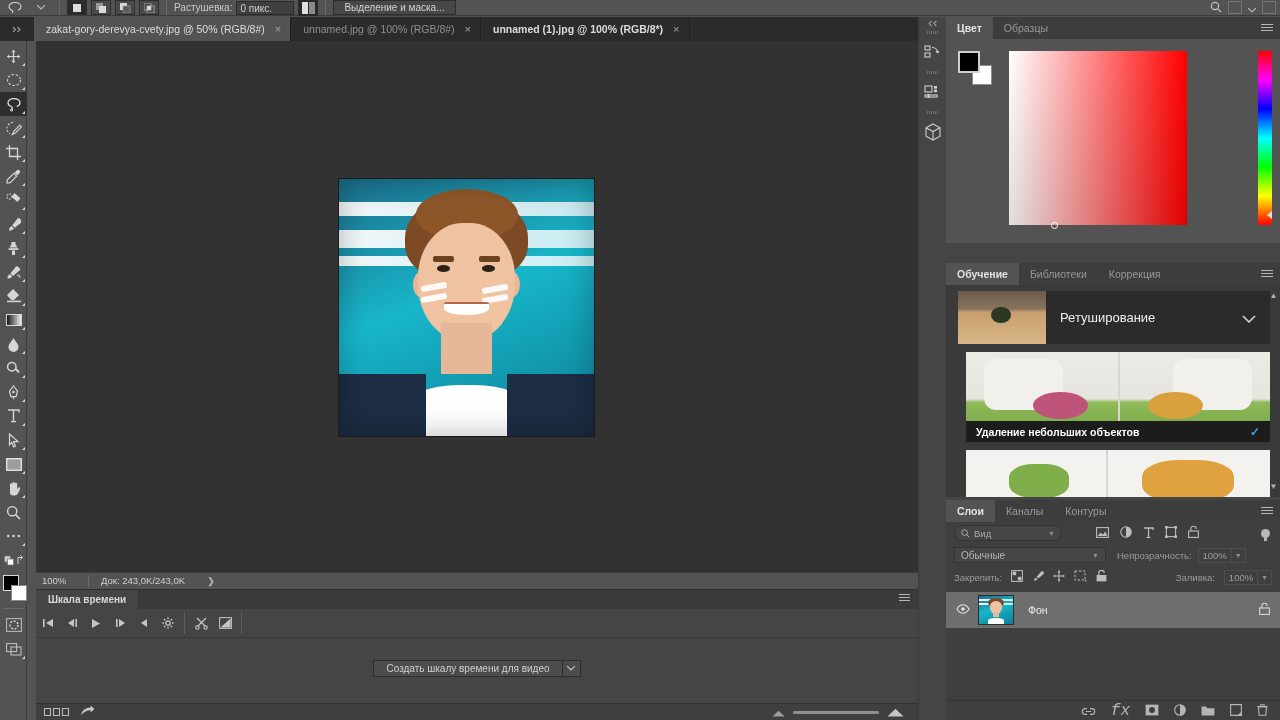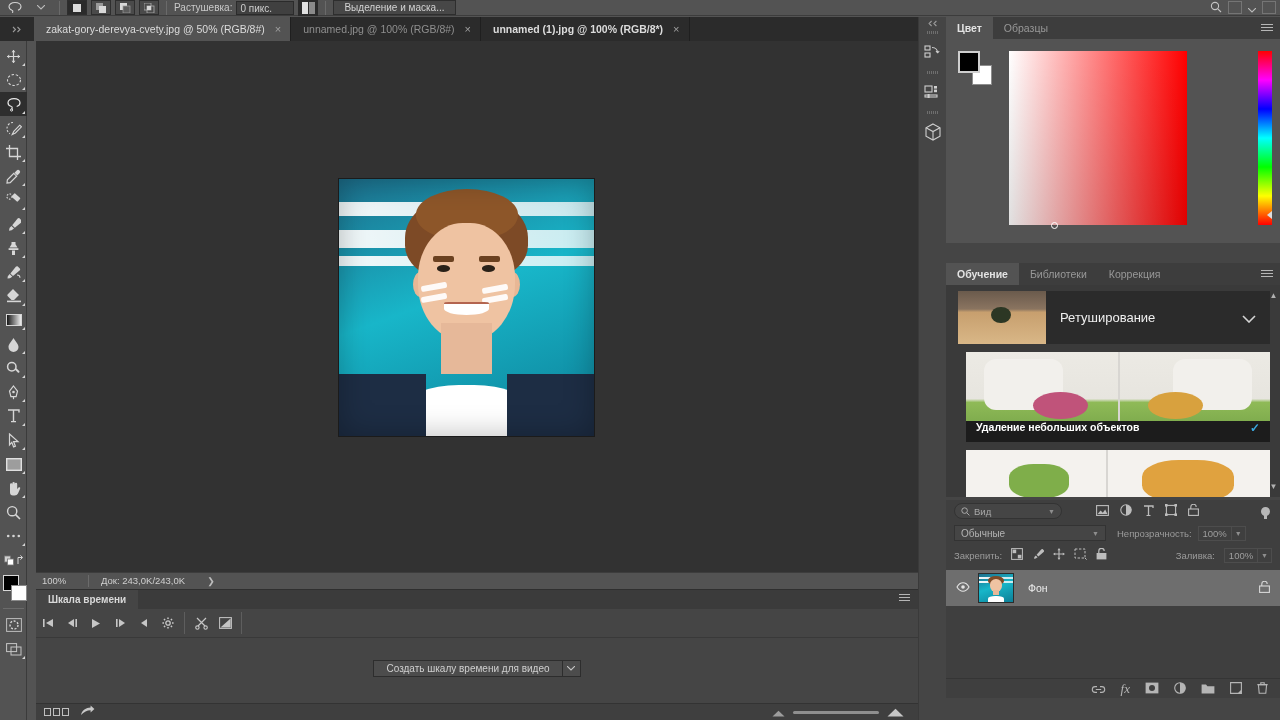--- a/index.html
+++ b/index.html
@@ -106,21 +106,21 @@
     border-top:4px solid transparent;border-bottom:4px solid transparent;border-right:5px solid #ddd;}
 
   
   .learnbody{background:#3a3a3a;height:212px;position:relative;overflow:hidden;}
   .lcard{position:relative;margin:6px 10px 0 12px;height:53px;background:#2b2b2b;display:flex;align-items:center;}
   .lthumb{width:88px;height:53px;overflow:hidden;flex:none;}
   .ltitle{color:#efefef;font-size:13px;padding-left:14px;flex:1;}
   .lchev{padding-right:14px;color:#cfcfcf;}
   .lbig{margin:8px 10px 0 20px;height:90px;background:#7aa05a;position:relative;overflow:hidden;}
   .lcaption{position:absolute;left:0;bottom:0;width:100%;height:21px;background:#1c1c1c;
-    display:flex;justify-content:space-between;padding:0 10px;}
+    display:flex;align-items:center;justify-content:space-between;padding:0 10px;}
   .lcaption span{color:#fff;font-size:10.5px;font-weight:bold;}
   .lcaption .ck{color:#3aa9e0;font-size:12px;font-weight:bold;}
   .lbig2{margin:8px 10px 0 20px;height:60px;background:#eee;overflow:hidden;}
   .lscroll{position:absolute;right:2px;top:6px;width:9px;bottom:6px;}
   .lscroll .up,.lscroll .dn{color:#b1b1b1;font-size:8px;text-align:center;}
 
   
   .layersbody{background:#3f3f3f;position:relative;height:auto;}
   .lrow1{height:22px;display:flex;align-items:center;padding:0 8px;gap:6px;}
   .lfilter{flex:1;max-width:108px;height:16px;background:#454545;border:1px solid #333;border-radius:8px;
@@ -695,20 +695,30 @@
           </div>
         </div>
         <div class="lscroll">
           <div class="up">▲</div>
           <div class="dn" style="position:absolute;bottom:0;width:100%">▼</div>
         </div>
       </div>
     </div>
 
     <div class="pgroup" style="margin-top:3px">
+      <div class="ptabs">
+        <div class="ptab active">Слои</div>
+        <div class="ptab">Каналы</div>
+        <div class="ptab">Контуры</div>
+        <div class="pmenu">
+            <i></i>
+            <i></i>
+            <i></i>
+          </div>
+      </div>
       <div class="layersbody" style="height:198px;position:relative">
         <div class="lrow1">
           <div class="lfilter">
             <svg width="9" height="9" viewBox="0 0 9 9">
                 <circle cx="3.6" cy="3.6" r="2.8" fill="none" stroke="#a9a9a9" stroke-width="1"></circle>
                 <path d="M5.8 5.8L8.4 8.4" stroke="#a9a9a9" stroke-width="1"></path>
               </svg>
             <span>Вид</span>
             <span style="margin-left:auto;font-size:7px;color:#8e8e8e">▼</span>
           </div>
@@ -819,21 +829,21 @@
                 </svg>
             </div>
           </div>
         </div>
 
         <div class="lfooter">
           <span>
             <svg width="15" height="9" viewBox="0 0 15 9">
                 <path d="M6 1.6H4.2a2.9 2.9 0 0 0 0 5.8H6M9 1.6h1.8a2.9 2.9 0 0 1 0 5.8H9M4.8 4.5h5.4" fill="none" stroke="#b5b5b5" stroke-width="1.1"></path>
               </svg></span>
-          <span style="font-style:italic;font-family:Liberation Serif, serif;font-size:13px">fx</span>
+          <span style="font-style:italic;font-family:Liberation Mono, monospace;font-size:16px">fx</span>
           <span>
             <svg width="14" height="12" viewBox="0 0 14 12">
                 <rect x="0.6" y="0.6" width="12.8" height="10.8" fill="#b5b5b5"></rect>
                 <circle cx="7" cy="6" r="3" fill="#3f3f3f"></circle>
               </svg></span>
           <span>
             <svg width="12" height="12" viewBox="0 0 12 12">
                 <circle cx="6" cy="6" r="5.3" fill="none" stroke="#b5b5b5" stroke-width="1.1"></circle>
                 <path d="M6 .7a5.3 5.3 0 0 1 0 10.6z" fill="#b5b5b5"></path>
               </svg></span>

